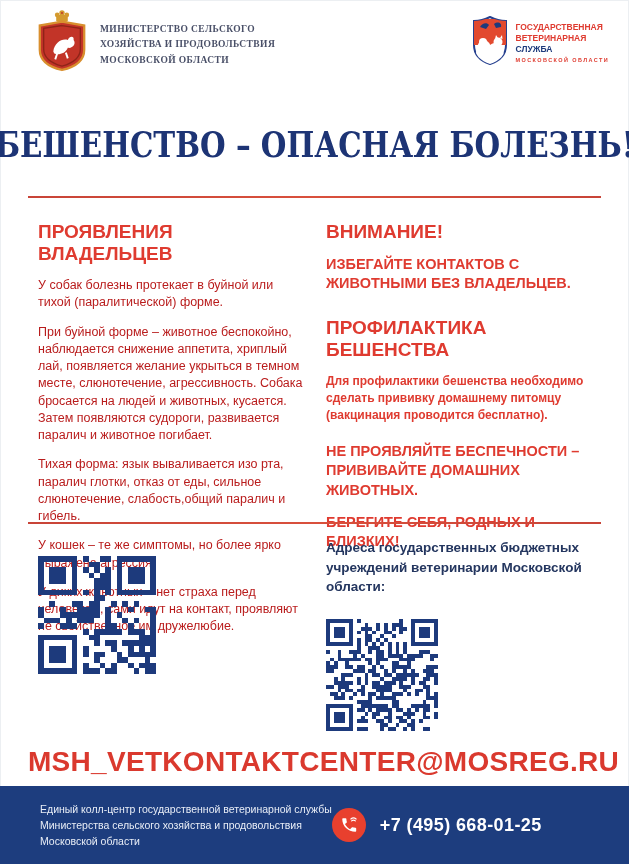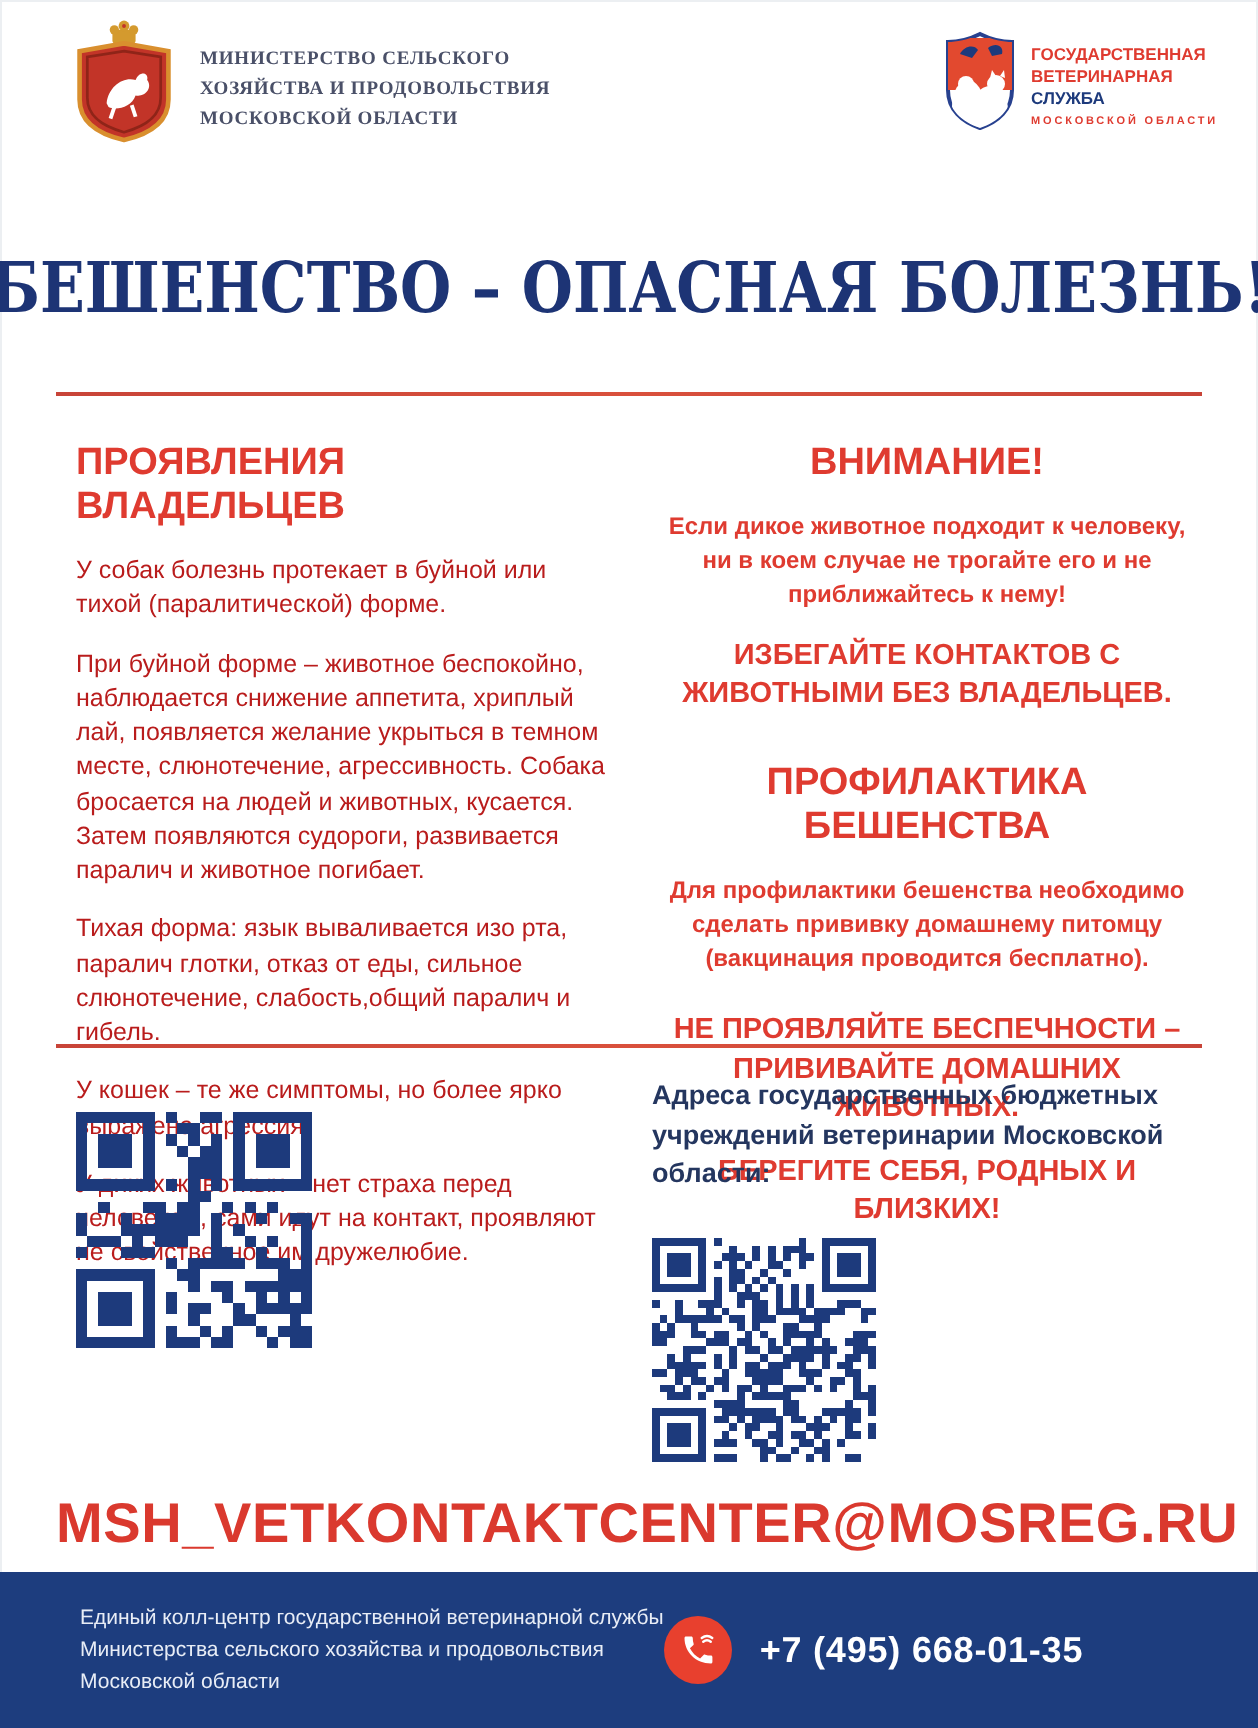--- a/index.html
+++ b/index.html
@@ -26,21 +26,21 @@
   .page-title{
     font-family:"DejaVu Serif",serif;font-weight:800;font-size:35px;
     color:#1d3475;white-space:nowrap;transform:scaleX(.84);transform-origin:center;
   }
   .rule{position:absolute;left:28px;width:573px;height:2px;background:linear-gradient(90deg,#c84438,#d9503c,#c84438);}
   .rule-1{top:196px;}
   .rule-2{top:522px;}
   
   .columns{position:absolute;top:221px;left:38px;right:28px;display:flex;gap:20px;}
   .col-left{width:268px;flex:0 0 268px;}
-  .col-right{flex:1;text-align:center;}
+  .col-right{flex:1;}
   .red-heading{font-size:19px;font-weight:800;color:var(--accent-red,#df3b30);margin:0 0 12px;}
   .body-p{font-size:12.5px;color:#b91c1c;line-height:1.38;margin:0 0 12px;}
   .red-p{font-size:12px;font-weight:700;color:var(--accent-red,#df3b30);line-height:1.42;margin:0 0 13px;}
   .red-caps{font-size:14.5px;font-weight:800;color:var(--accent-red,#df3b30);line-height:1.32;margin:0 0 13px;}
   .gap-lg{margin-top:24px;}
   .gap-md{margin-top:18px;}
   .gap-sm{margin-top:12px;}
   
   .qr-section{position:absolute;top:538px;left:38px;right:28px;display:flex;gap:20px;}
   .qr-col-left{width:268px;flex:0 0 268px;}
@@ -137,21 +137,20 @@
       <h2 class="red-heading">ПРОЯВЛЕНИЯ ВЛАДЕЛЬЦЕВ</h2>
       <p class="body-p">У собак болезнь протекает в буйной или тихой (паралитической) форме.</p>
       <p class="body-p">При буйной форме – животное беспокойно, наблюдается снижение аппетита, хриплый лай, появляется желание укрыться в темном месте, слюнотечение, агрессивность. Собака бросается на людей и животных, кусается. Затем появляются судороги, развивается паралич и животное погибает.</p>
       <p class="body-p">Тихая форма: язык вываливается изо рта, паралич глотки, отказ от еды, сильное слюнотечение, слабость,общий паралич и гибель.</p>
       <p class="body-p">У кошек – те же симптомы, но более ярко выражена агрессия.</p>
       <p class="body-p">У диких животных – нет страха перед человеком, сами идут на контакт, проявляют не свойственное им дружелюбие.</p>
     </div>
 
     <div class="col-right">
       <h2 class="red-heading">ВНИМАНИЕ!</h2>
-      <p class="red-p">Если дикое животное подходит к человеку, ни в коем случае не трогайте его и не приближайтесь к нему!</p>
       <p class="red-caps">ИЗБЕГАЙТЕ КОНТАКТОВ С ЖИВОТНЫМИ БЕЗ ВЛАДЕЛЬЦЕВ.</p>
       <h2 class="red-heading gap-lg">ПРОФИЛАКТИКА БЕШЕНСТВА</h2>
       <p class="red-p">Для профилактики бешенства необходимо сделать прививку домашнему питомцу (вакцинация проводится бесплатно).</p>
       <p class="red-caps gap-md">НЕ ПРОЯВЛЯЙТЕ БЕСПЕЧНОСТИ – ПРИВИВАЙТЕ ДОМАШНИХ ЖИВОТНЫХ.</p>
       <p class="red-caps gap-sm">БЕРЕГИТЕ СЕБЯ, РОДНЫХ И БЛИЗКИХ!</p>
     </div>
   </div>
 
   <div class="rule rule-2"></div>
 
@@ -816,17 +815,17 @@
       <div>Министерства сельского хозяйства и продовольствия</div>
       <div>Московской области</div>
     </div>
     <div class="phone-group">
       <span class="phone-circle">
         <svg width="18" height="18" viewBox="0 0 24 24" fill="#ffffff">
           <path d="M6.6 10.8c1.5 2.9 3.9 5.3 6.8 6.8l2.3-2.3c.3-.3.7-.4 1.1-.2 1.2.4 2.5.6 3.8.6.6 0 1 .4 1 1V20c0 .6-.4 1-1 1C10.6 21 3 13.4 3 4c0-.6.4-1 1-1h3.5c.6 0 1 .4 1 1 0 1.3.2 2.6.6 3.8.1.4 0 .8-.3 1.1l-2.2 1.9z"></path>
           <path d="M15.5 6.5 Q18 4.5 20.5 6.5 M14.5 4 Q18 1.2 21.5 4" stroke="#ffffff" stroke-width="1.6" fill="none" stroke-linecap="round"></path>
         </svg>
       </span>
-      <span class="phone-number">+7 (495) 668-01-35</span>
+      <span class="phone-number">+7 (495) 668-01-25</span>
     </div>
   </div>
 
 </div>
 
 </body></html>

